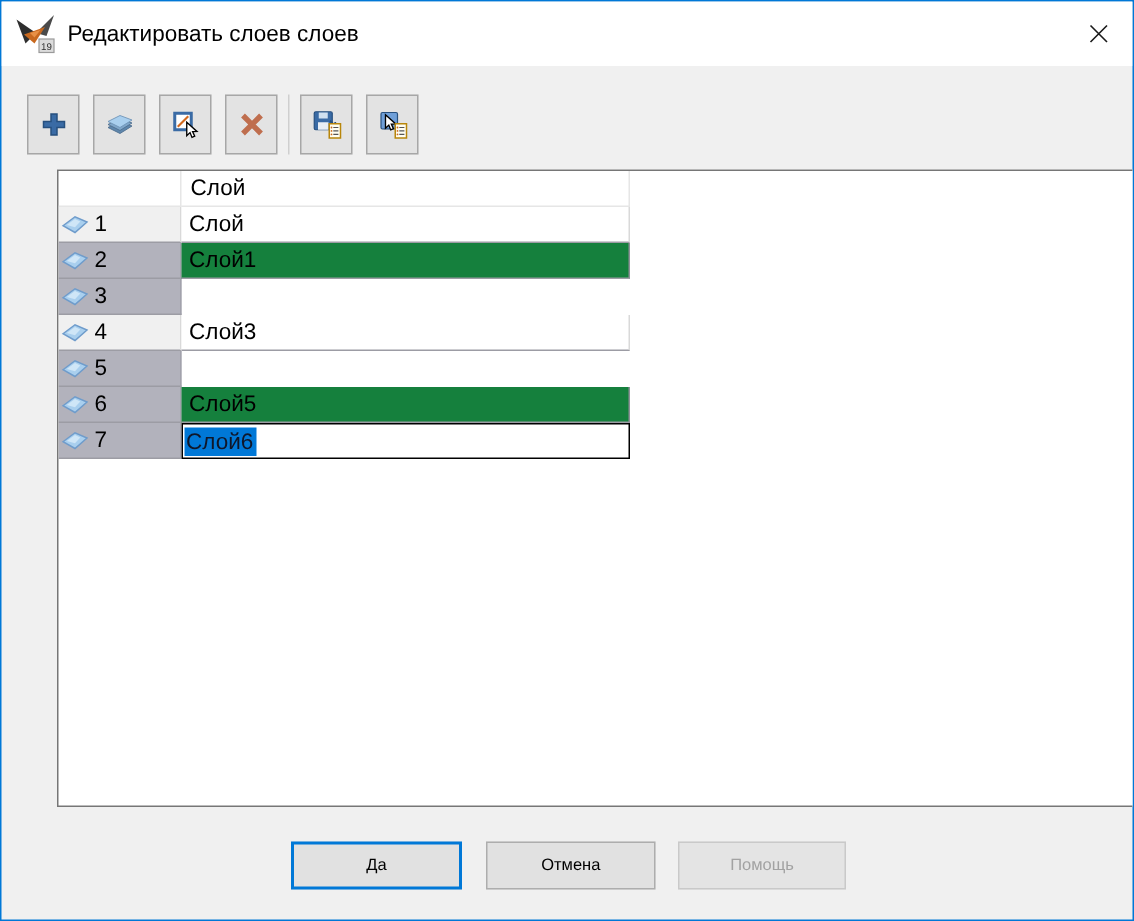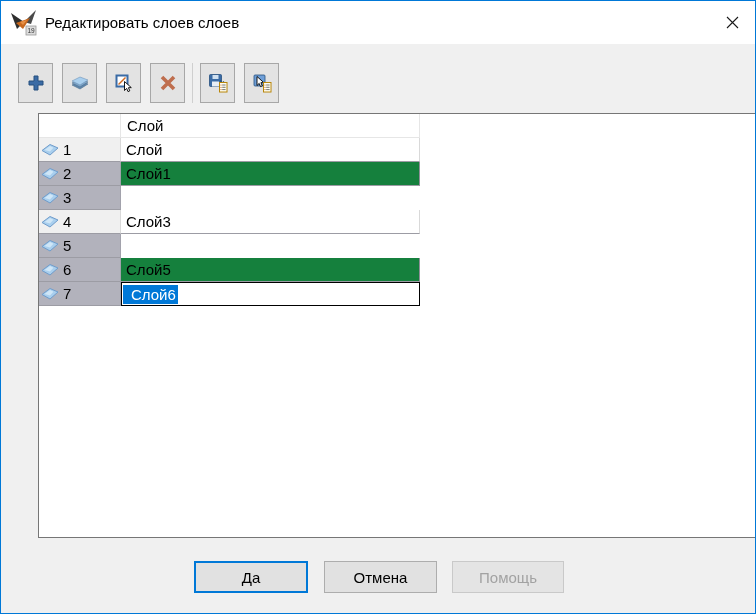--- a/index.html
+++ b/index.html
@@ -76,27 +76,27 @@
     border-right: 1px solid #d9d9d9; border-bottom: 1px solid #9c9ca4;
     font-size: 15px; color: #000;
     display: flex; align-items: center; padding-left: 5px;
     white-space: nowrap; overflow: hidden;
   }
   .trow.selected .rowhead { background: #b2b2bc; border-right-color: #a2a2ac; }
   .trow.selected .cell   { background: #15803d; border-right-color: #8f8f98; }
   .trow.editing .cell {
     background: #fff; border: 1px solid #000; padding-left: 1px;
   }
-  .sel-text { background: #0078d7; color: #ffffff; padding: 1px 2px 1px 8px; }
+  .sel-text { background: #0078d7; color: #0f172a; padding: 1px 2px 1px 1px; }
 
   
   .btn {
     position: absolute; top: 560px; height: 32px;
     background: #e1e1e1; border: 1px solid #adadad;
-    font-family: inherit; font-size: 15px; color: #000;
+    font-family: inherit; font-size: 11px; color: #000;
     display: flex; align-items: center; justify-content: center;
   }
   .btn-ok     { left: 193px; width: 114px; border: 2px solid #0078d7; }
   .btn-cancel { left: 323px; width: 113px; }
   .btn-help   { left: 451px; width: 112px; color: #a2a2a2; border-color: #c9c9c9; background: #e4e4e4; }
 </style>
 </head>
 <body>
 
 <div class="window">

